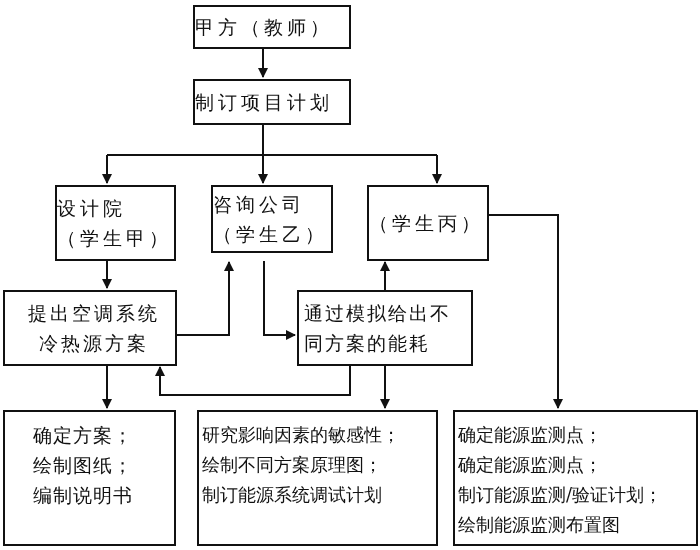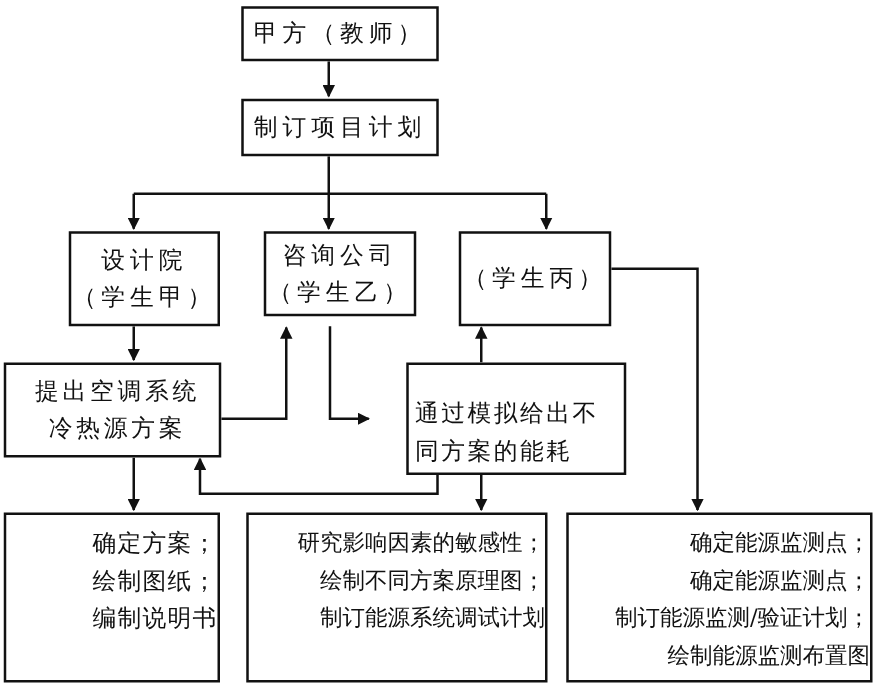--- a/index.html
+++ b/index.html
@@ -1,23 +1,23 @@
 <!DOCTYPE html>
 <html><head>
   <meta charset="utf-8">
   <style>
     html, body { margin: 0; padding: 0; background: #ffffff; }
     body { width: 700px; height: 550px; position: relative; overflow: hidden;
       font-family: "DejaVu Serif", "Liberation Serif", serif; color: #111; }
     #canvas { position: absolute; left: 0; top: 0; width: 700px; height: 550px; }
     .box { position: absolute; border: 2px solid #111; background: #fff; box-sizing: border-box; }
     .box .line { display: block; white-space: nowrap; }
-    .center { text-align: center; display: flex; flex-direction: column; justify-content: center; }
+    .center { text-align: left; display: flex; flex-direction: column; justify-content: center; }
     .t20 { font-size: 19px; letter-spacing: 4px; line-height: 30px; }
-    .t18 { font-size: 18px; letter-spacing: 1px; line-height: 30px; text-align: right; }
+    .t18 { font-size: 18px; letter-spacing: 1px; line-height: 30px; }
     .left { padding-left: 8px; }
   </style>
 </head>
 <body>
 
 <svg id="canvas" viewBox="0 0 700 550" xmlns="http://www.w3.org/2000/svg">
   <defs>
     <marker id="ah" markerWidth="10" markerHeight="10" refX="9" refY="5" orient="auto" markerUnits="userSpaceOnUse">
       <path d="M0,0 L10,5 L0,10 z" fill="#111"></path>
     </marker>
@@ -70,21 +70,21 @@
 
 <div class="box center t20" style="left:367px;top:185px;width:122px;height:76px;">
   <span class="line">（学生丙）</span>
 </div>
 
 <div class="box t20 left" style="left:3px;top:290px;width:174px;height:76px;padding-top:6px;letter-spacing:3px;text-align:center;">
   <span class="line">提出空调系统</span>
   <span class="line">冷热源方案</span>
 </div>
 
-<div class="box t20 left" style="left:297px;top:290px;width:176px;height:90px;padding-top:24px;padding-left:5px;letter-spacing:2px;margin-left:28px;">
+<div class="box t20 left" style="left:297px;top:290px;width:176px;height:76px;padding-top:6px;padding-left:5px;letter-spacing:2px;">
   <span class="line">通过模拟给出不</span>
   <span class="line">同方案的能耗</span>
 </div>
 
 <div class="box t18" style="left:3px;top:410px;width:173px;height:136px;padding-left:28px;padding-top:8px;line-height:30px;font-size:19px;">
   <span class="line">确定方案；</span>
   <span class="line">绘制图纸；</span>
   <span class="line">编制说明书</span>
 </div>
 

